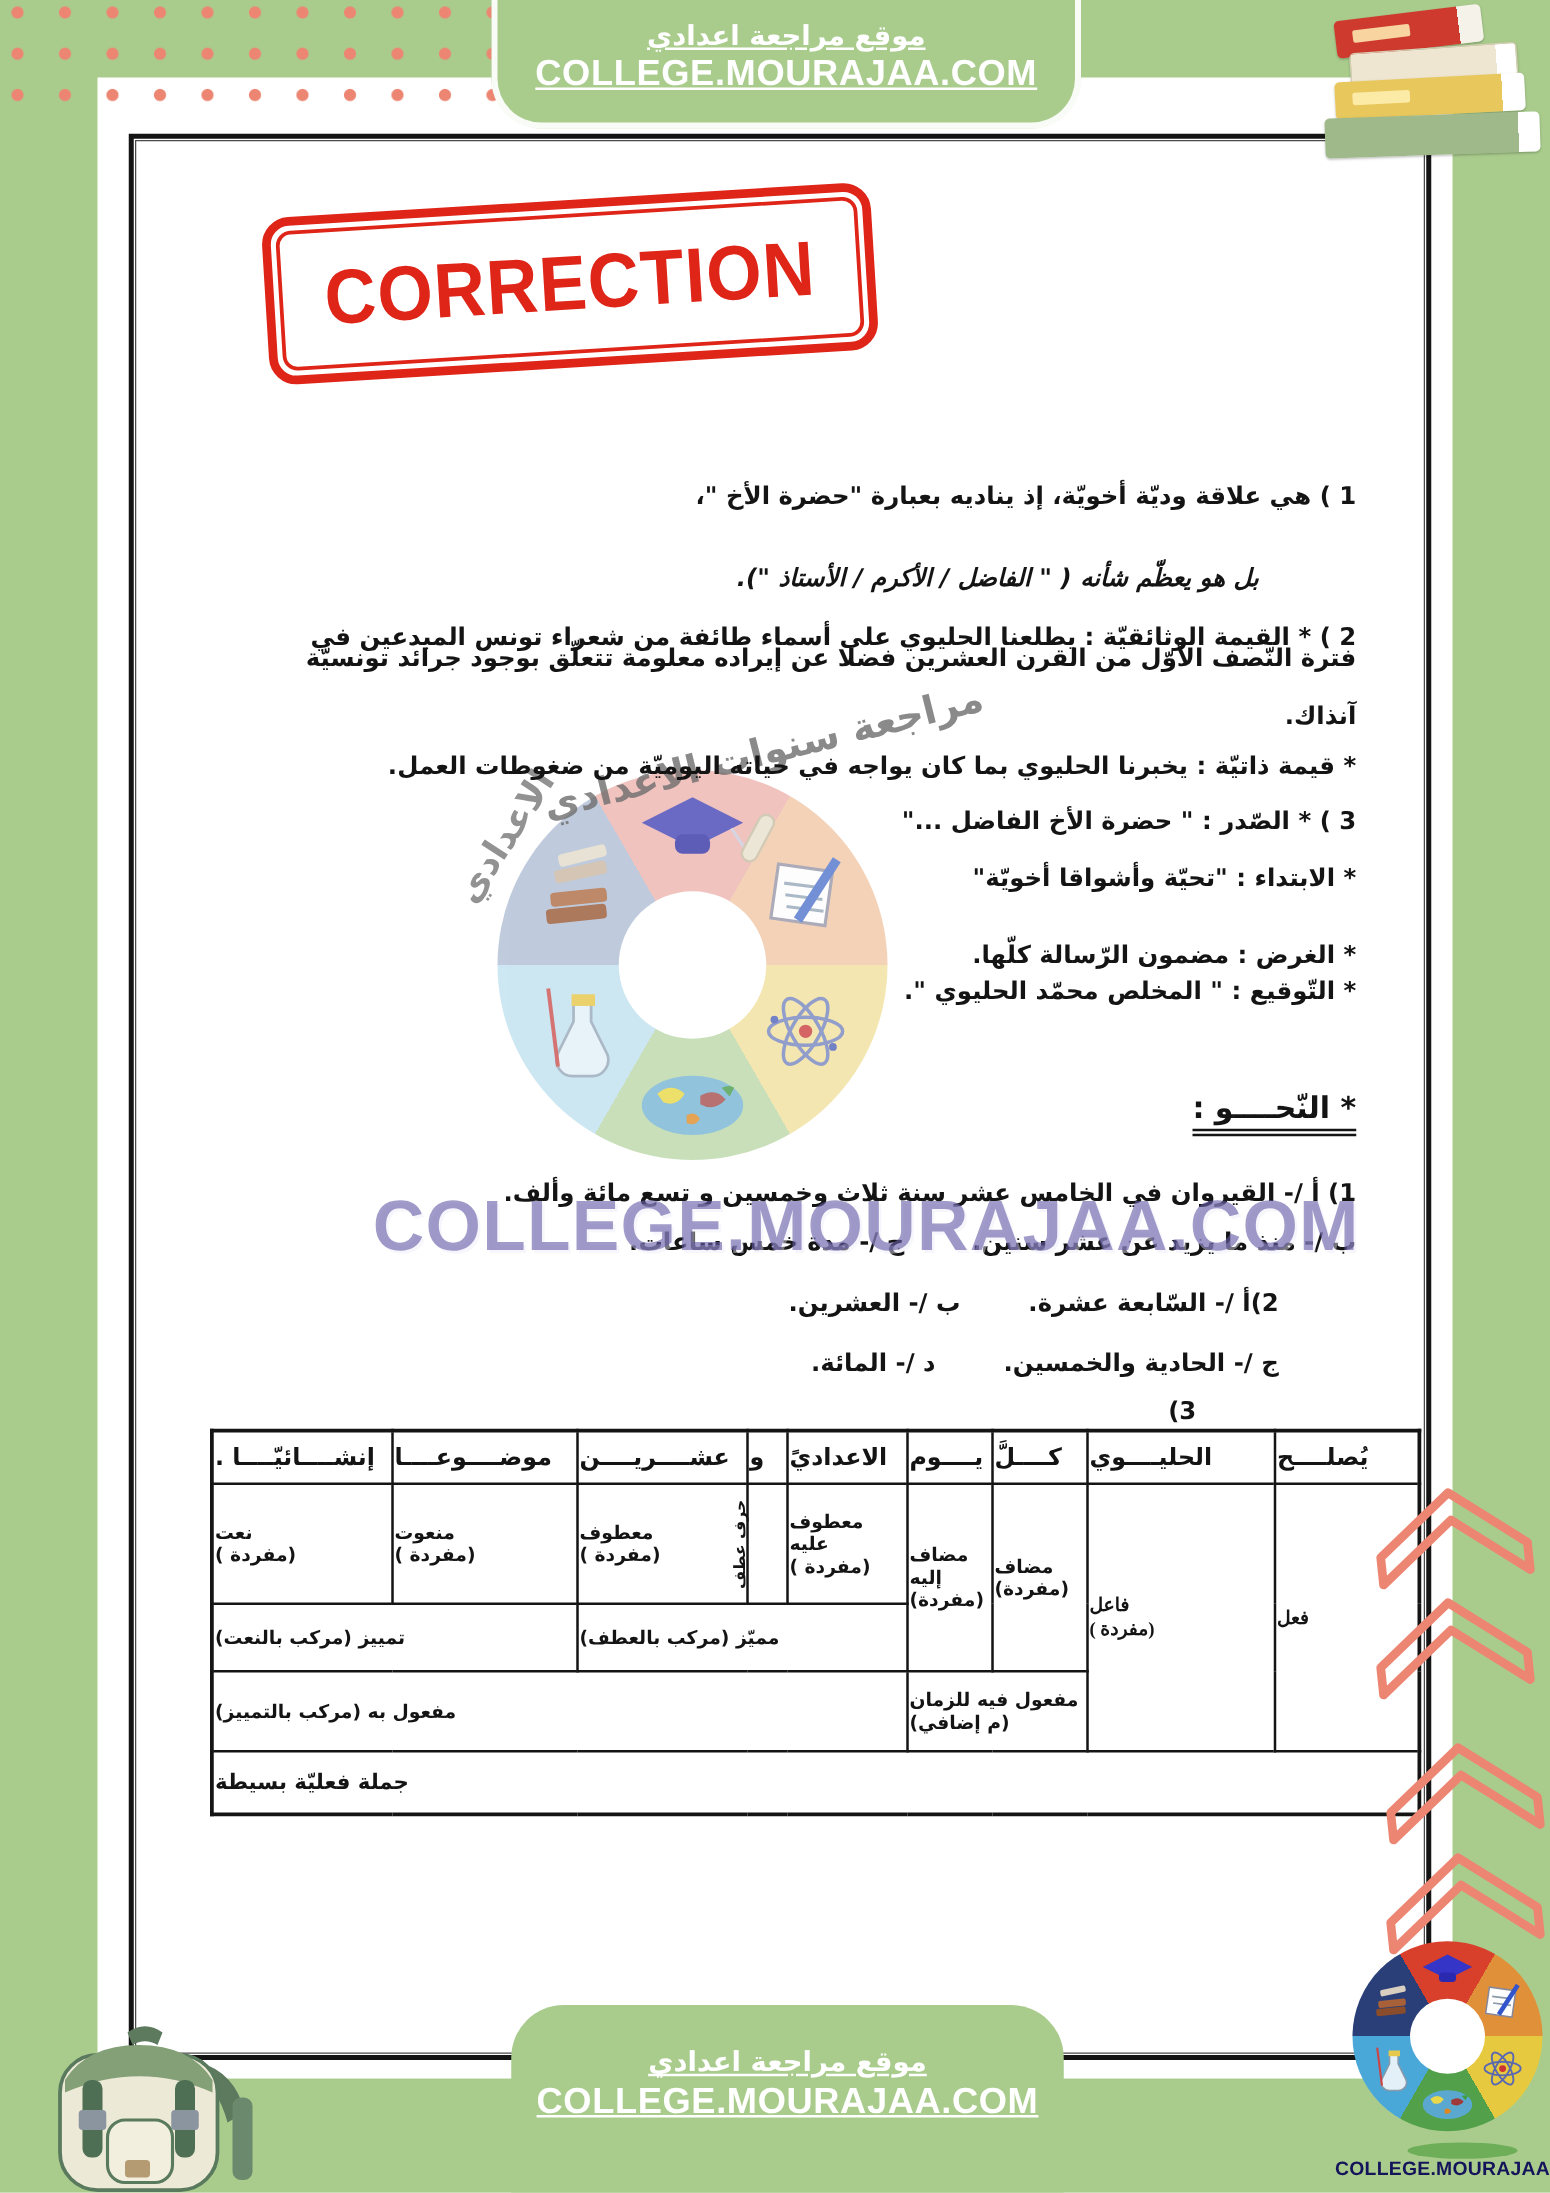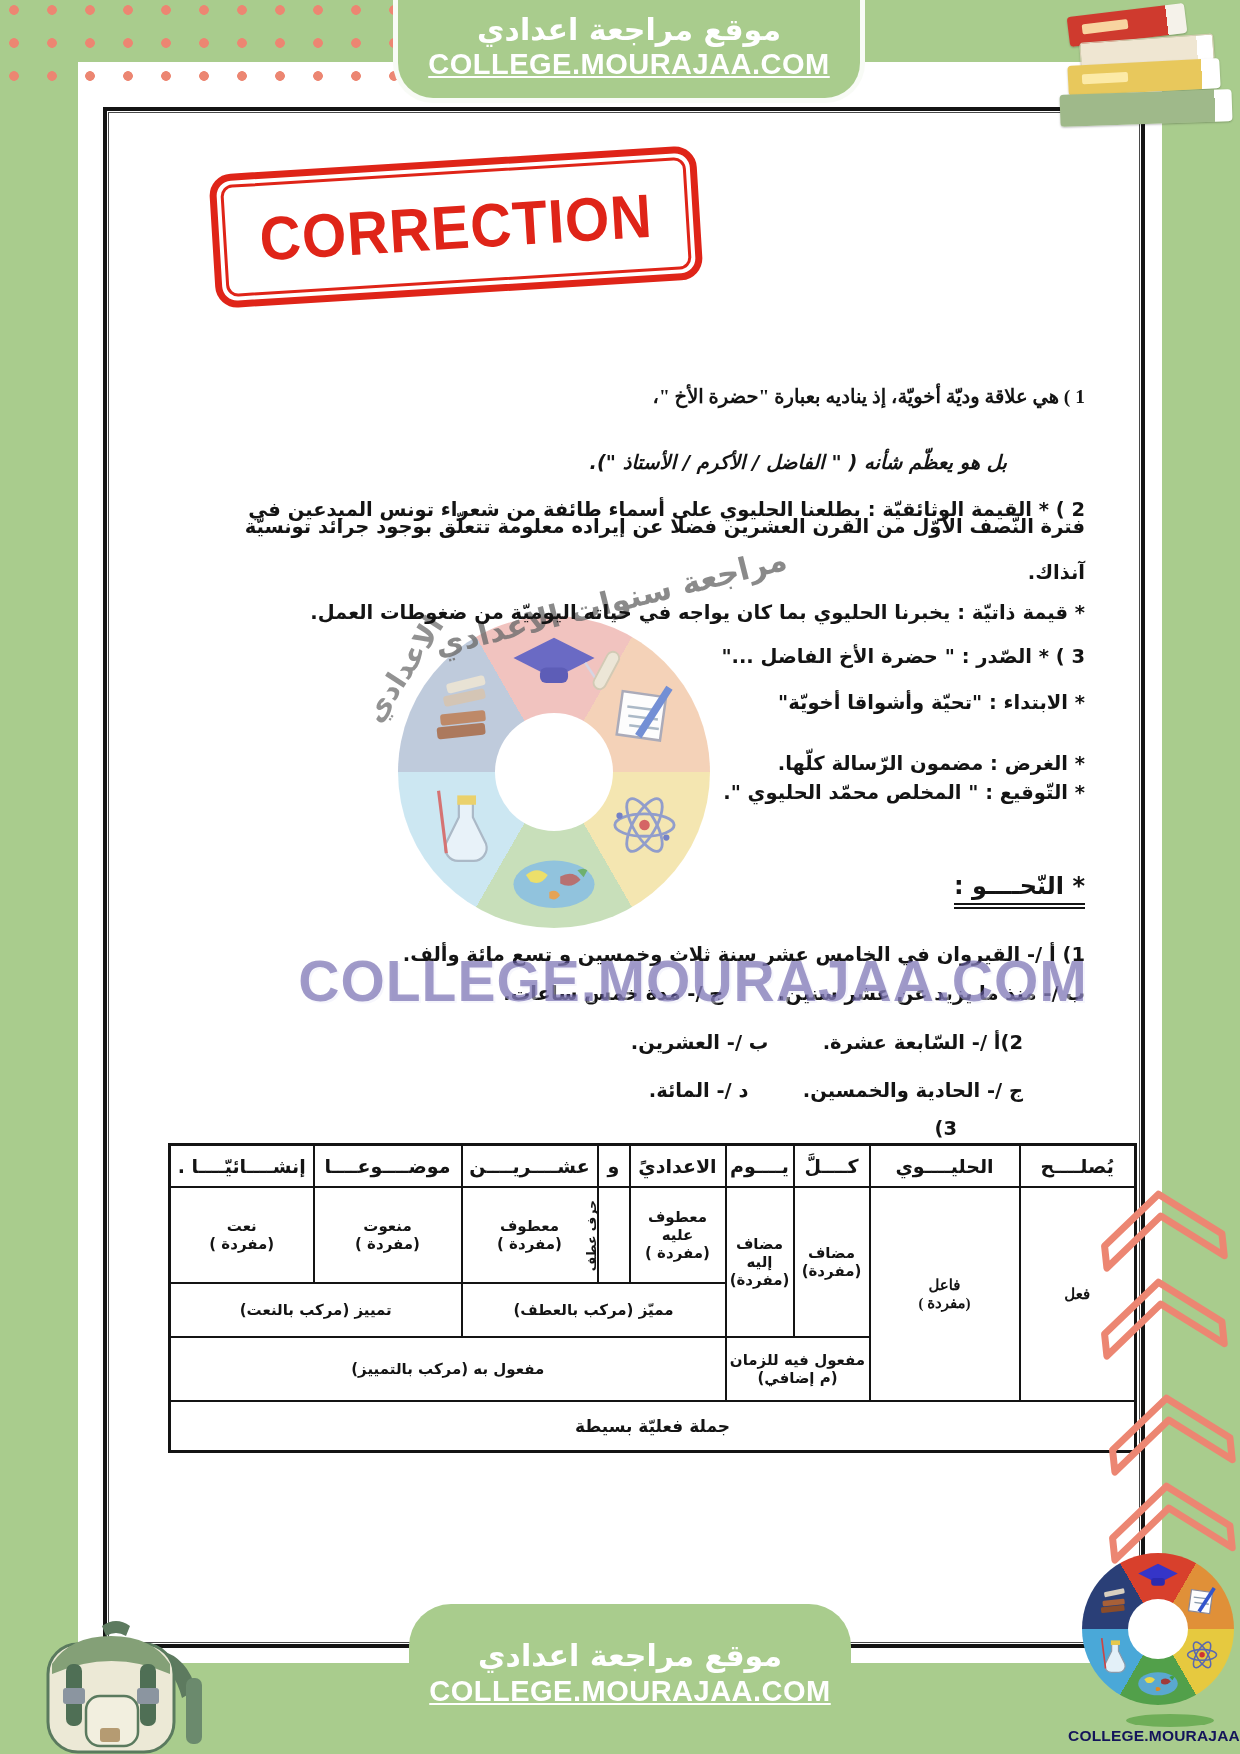--- a/index.html
+++ b/index.html
@@ -10,21 +10,21 @@
   }
   
   .white-area{position:absolute;left:78px;top:62px;width:1084px;height:1601px;background:#ffffff;z-index:1;}
   .dots{position:absolute;left:6px;top:2px;width:420px;height:100px;z-index:4;
     background-image:radial-gradient(circle 5px at 8px 8px,#ec8672 4.5px,transparent 5.2px);
     background-size:38px 33px;}
   
   .header-tab{position:absolute;left:393px;top:-6px;width:462px;height:104px;z-index:5;
     background:#a9cc8d;border:5px solid rgba(255,255,255,.92);border-top:none;
     border-radius:0 0 40px 40px;display:flex;flex-direction:column;align-items:center;justify-content:center;gap:1px;}
-  .banner-ar{color:#fff;font-weight:bold;font-size:30px;direction:rtl;}
+  .banner-ar{color:#fff;font-weight:bold;font-size:22px;text-decoration:underline;direction:rtl;}
   .banner-url{color:#fff;font-weight:bold;font-size:29px;text-decoration:underline;letter-spacing:.5px;
     font-family:"Liberation Sans",sans-serif;}
   
   .books{position:absolute;left:1038px;top:2px;width:202px;height:126px;z-index:5;}
   .bk{position:absolute;border-radius:4px;box-shadow:0 1px 2px rgba(0,0,0,.25);}
   .bk1{left:30px;top:8px;width:118px;height:30px;transform:rotate(-7deg);
     background:linear-gradient(to left,#f5f2ea 16%,#cf3a2e 16%);}
   .bk2{left:42px;top:36px;width:132px;height:25px;transform:rotate(-4deg);
     background:linear-gradient(to left,#fff 12%,#efe6d2 12%);border:1px solid #d8cdb5;}
   .bk3{left:30px;top:60px;width:152px;height:30px;transform:rotate(-3deg);
@@ -50,35 +50,35 @@
       #bcd9ab 180deg 240deg,#c2e2f0 240deg 300deg,#b2c0d5 300deg 360deg);}
   .ring-hole{position:absolute;inset:31%;background:#fff;border-radius:50%;}
   .ring svg{position:absolute;inset:0;width:100%;height:100%;}
   .wm-diag1{position:absolute;left:430px;top:584px;z-index:3;transform:rotate(-14deg);
     font-size:31px;font-weight:bold;color:#6e6e6e;opacity:.8;direction:rtl;white-space:nowrap;}
   .wm-diag2{position:absolute;left:344px;top:652px;z-index:3;transform:rotate(-57deg);
     font-size:29px;font-weight:bold;color:#6e6e6e;opacity:.75;direction:rtl;white-space:nowrap;}
   
   .ln{position:absolute;left:170px;right:155px;z-index:7;direction:rtl;text-align:right;
     font-weight:bold;font-size:19.5px;color:#141414;white-space:pre-wrap;line-height:30px;}
-  .ln0{top:382px;font-family:Liberation Serif, serif;} .ln1{top:448px;padding-right:78px;font-style:italic;} .ln2{top:495px;} .ln3{top:512px;}
+  .ln0{top:382px;} .ln1{top:448px;padding-right:78px;font-style:italic;} .ln2{top:495px;} .ln3{top:512px;}
   .ln4{top:558px;} .ln5{top:598px;} .ln6{top:642px;} .ln7{top:688px;} .ln8{top:749px;}
   .ln9{top:778px;} .ln10{top:940px;} .ln11{top:979px;} .ln12{top:1028px;padding-right:62px;}
   .ln13{top:1076px;padding-right:62px;} .ln14{top:1114px;padding-right:128px;}
   .nahw-head{position:absolute;right:155px;top:872px;z-index:7;direction:rtl;font-weight:bold;
     font-size:24px;color:#141414;}
   .nahw-head span{display:inline-block;border-bottom:6px double #141414;padding-bottom:3px;}
   
   .wm-url{position:absolute;left:298px;top:948px;width:790px;z-index:9;text-align:center;
     font-family:"Liberation Sans",sans-serif;font-weight:bold;font-size:57px;letter-spacing:1px;
     color:rgba(104,94,168,.62);text-shadow:2px 2px 0 rgba(235,235,248,.45);white-space:nowrap;}
   
   table.gram{position:absolute;left:168px;top:1143px;width:966px;z-index:7;direction:rtl;
     border-collapse:collapse;table-layout:fixed;border:3px solid #141414;}
-  table.gram td{border:2px solid #141414;text-align:center;vertical-align:middle;
+  table.gram td{border:2px solid #141414;text-align:left;vertical-align:middle;
     font-weight:bold;color:#141414;font-size:15px;white-space:pre-line;padding:1px;}
   tr.tr-words td{font-size:19px;height:38px;white-space:nowrap;overflow:hidden;}
   tr.tr-roles{height:96px;}
   tr.tr-m3{height:54px;} tr.tr-m4{height:64px;} tr.tr-sent{height:50px;}
   td.low{padding-top:58px;font-family:Liberation Serif, serif;}
   td.vert span{display:inline-block;transform:rotate(-90deg);white-space:nowrap;font-size:12.5px;}
   tr.tr-sent td{font-size:17px;}
   
   .chev{position:absolute;width:132px;height:80px;z-index:8;transform:rotate(-6deg);}
   .chev1{left:1096px;top:1188px;} .chev2{left:1096px;top:1276px;}

